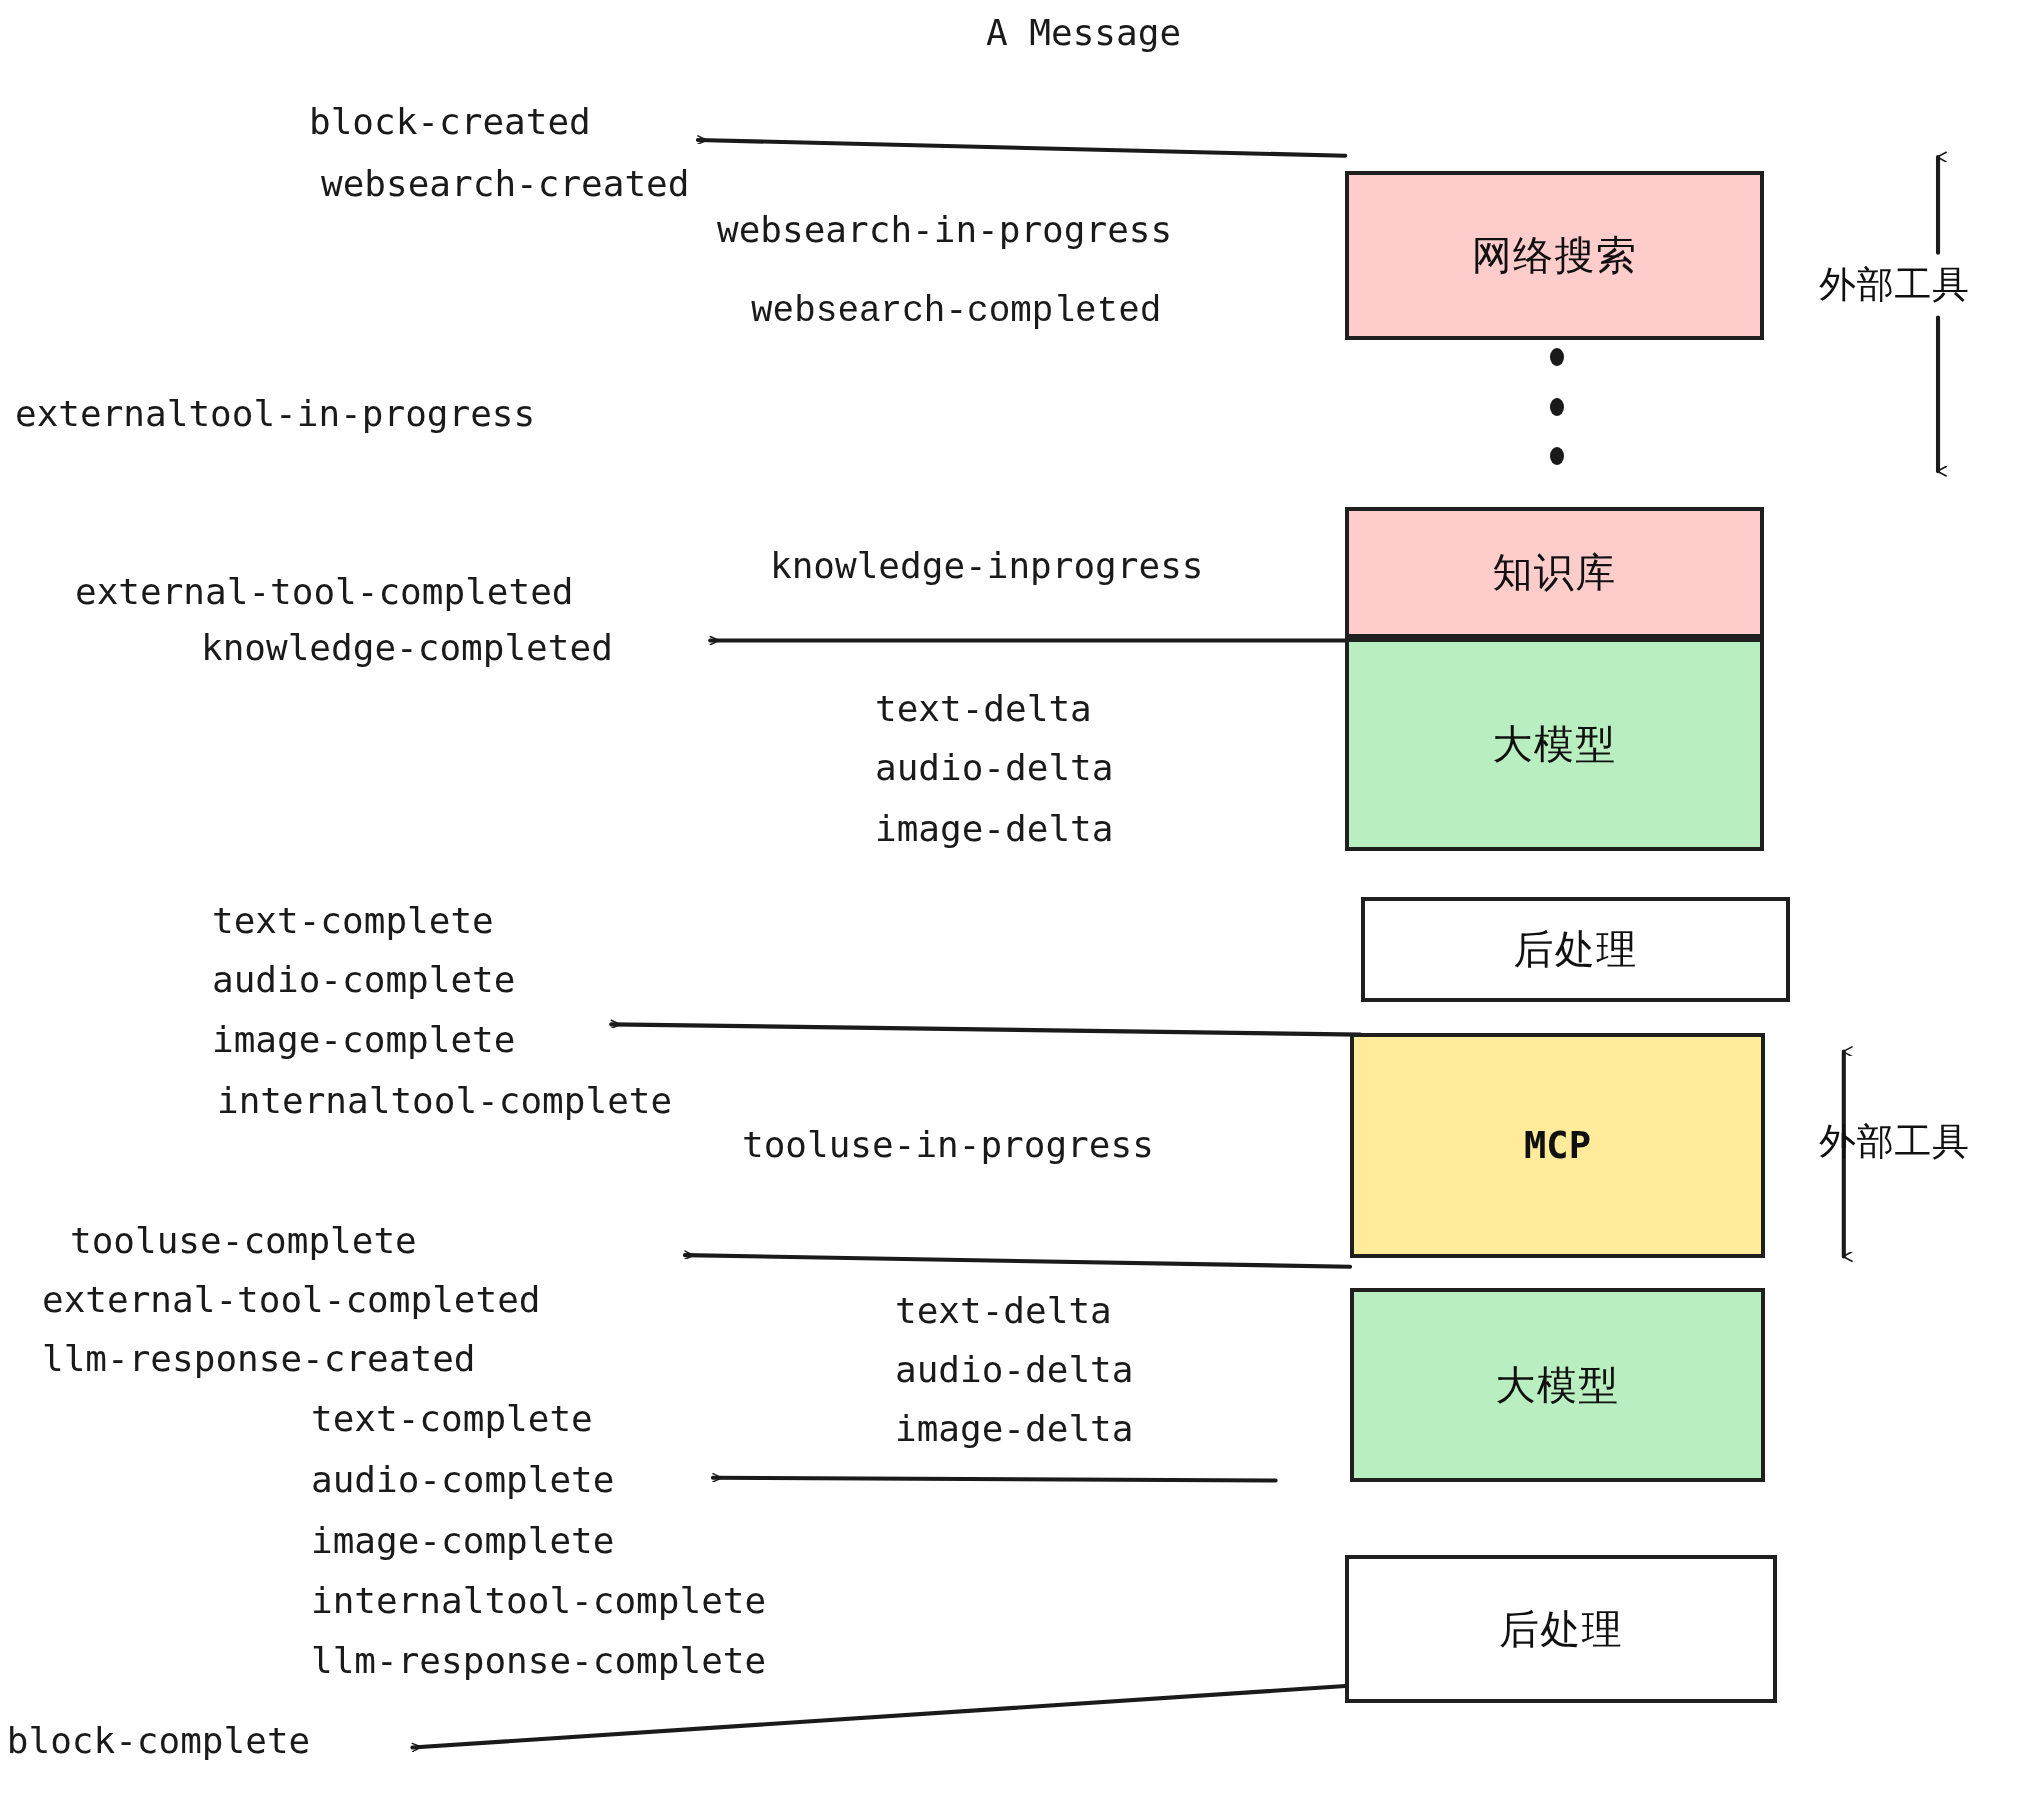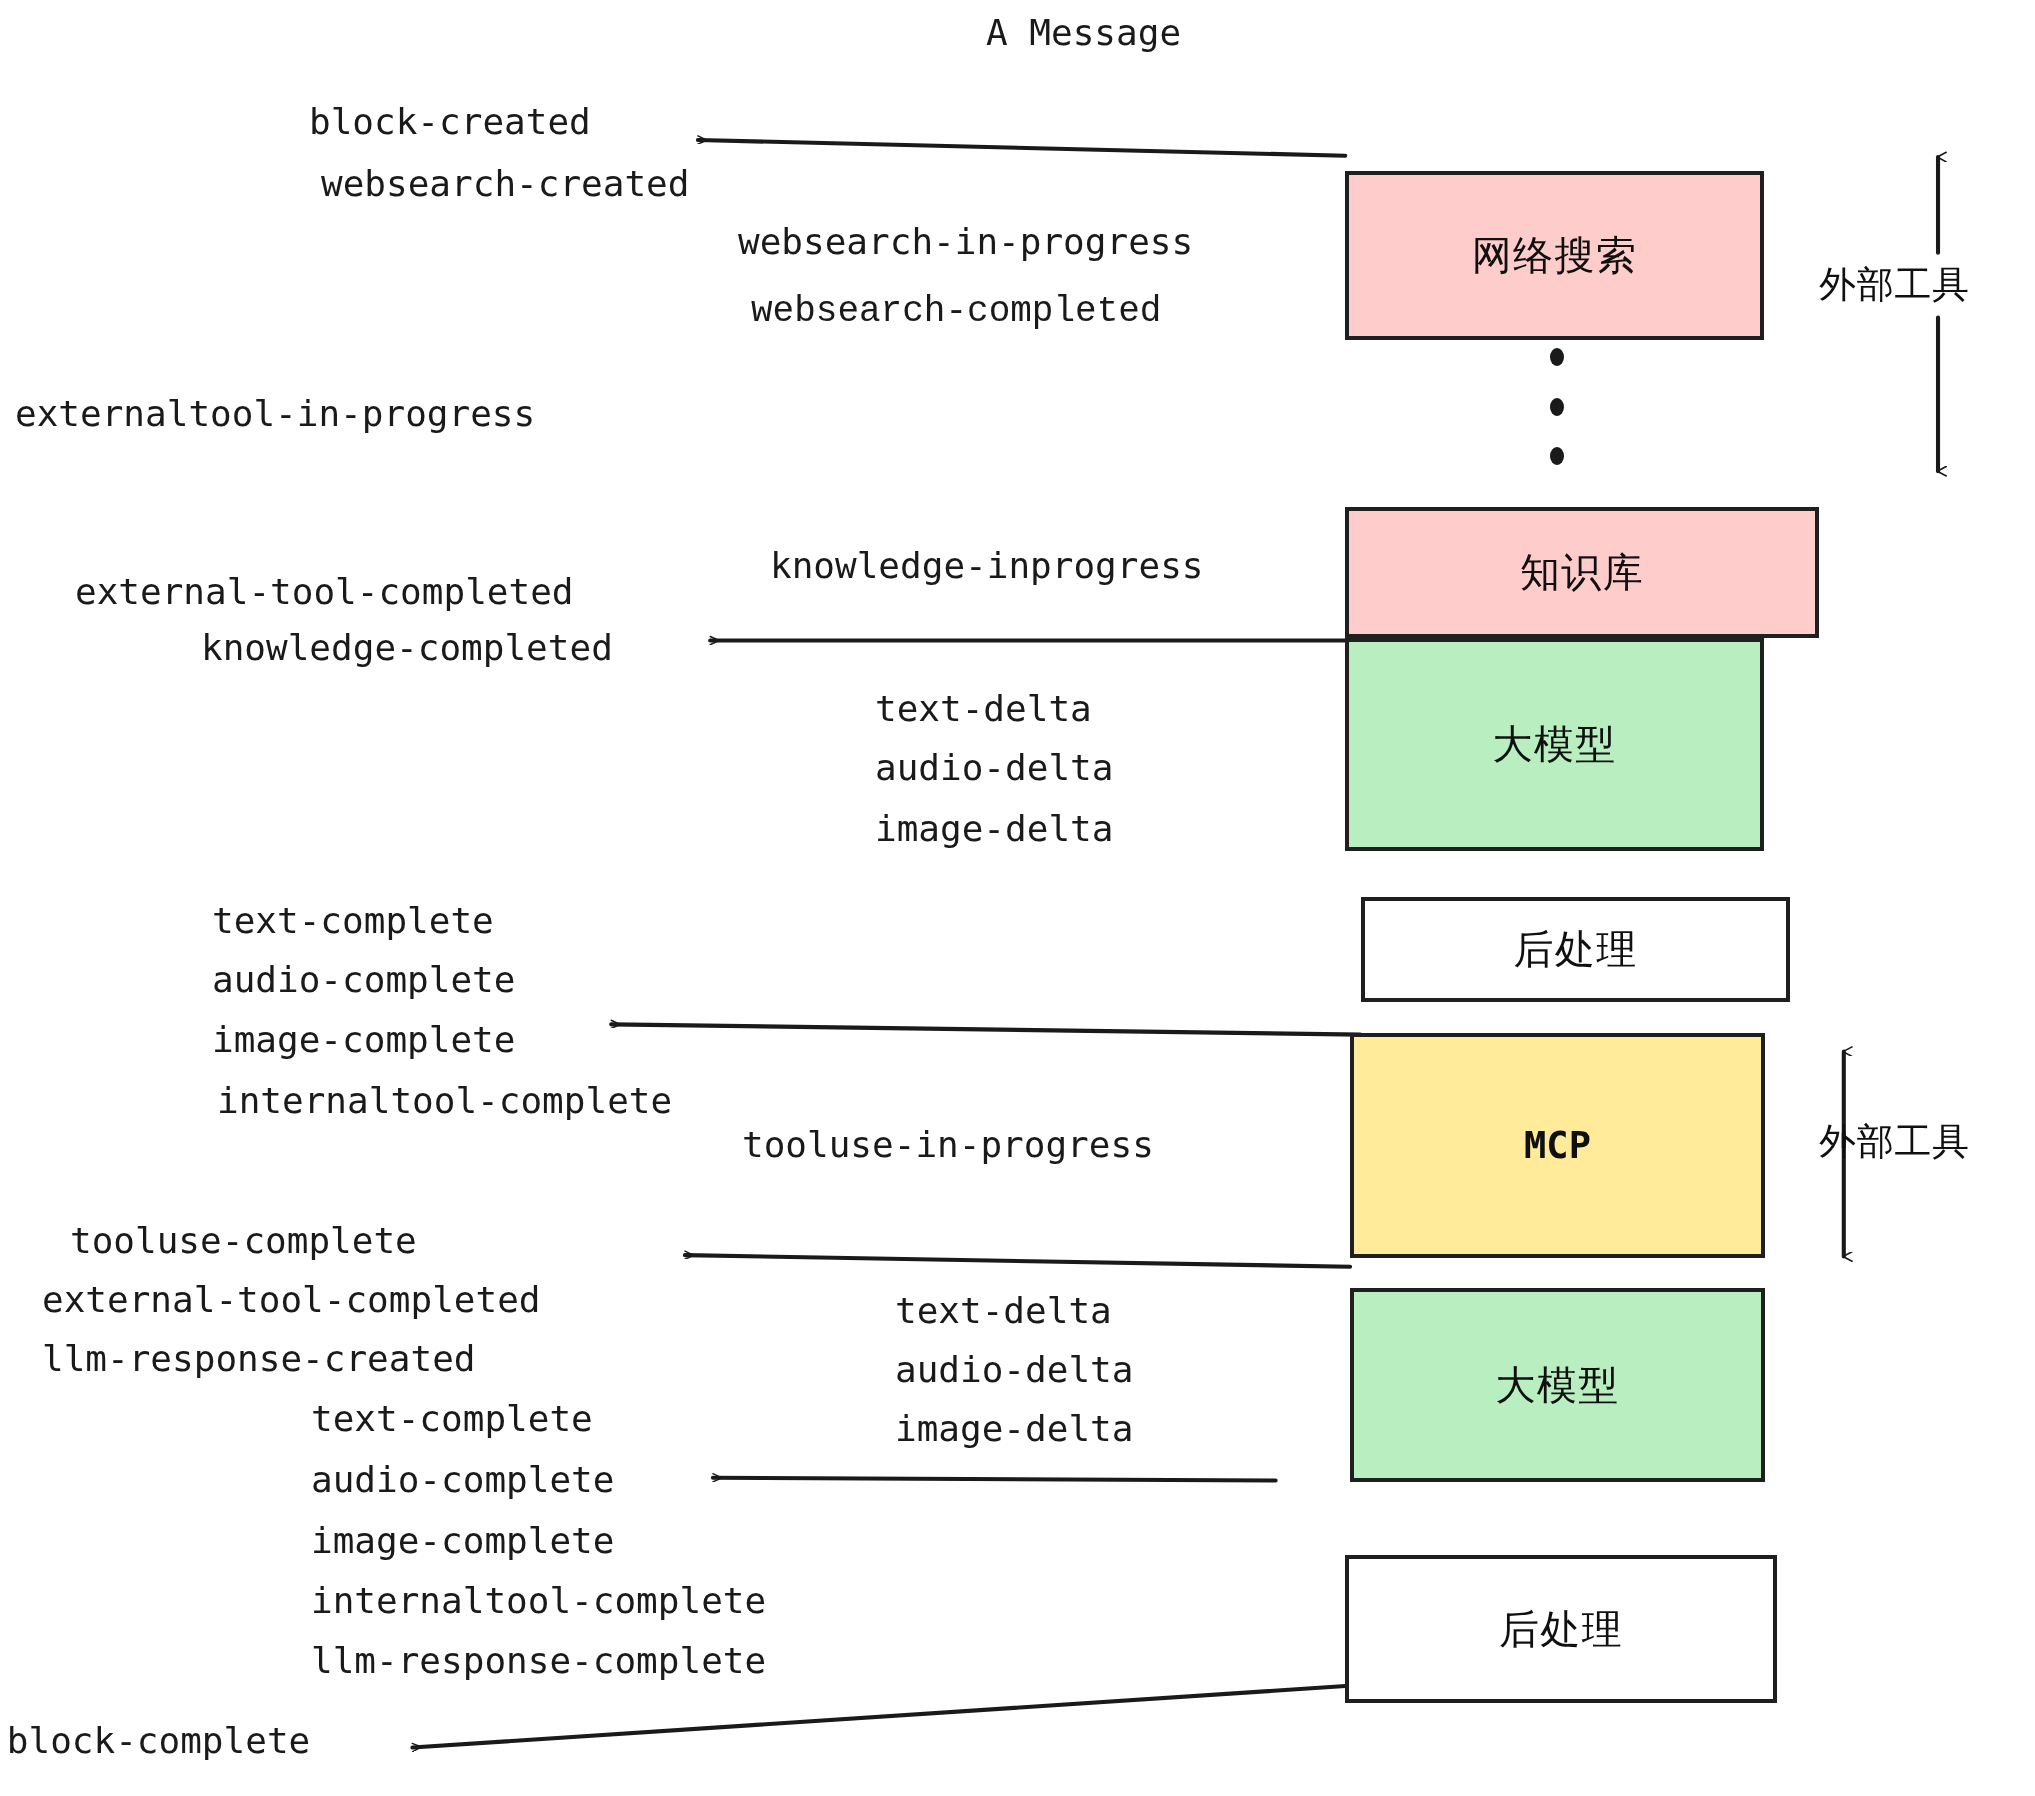--- a/index.html
+++ b/index.html
@@ -111,21 +111,21 @@
         <line x1="2700" y1="1660" x2="2700" y2="1840" marker-end="url(#ahv-dn)"></line>
       </g>
   </svg>
 
   <div class="title" style="left:986px; top:12.3px;">A Message</div>
 
   <div id="nodes-host">
       <div class="nodebox" style="left: 1345px; top: 171px; width: 419px; height: 169px; background: rgb(255, 204, 204);">
         <span>网络搜索</span>
       </div>
-      <div class="nodebox" style="left: 1345px; top: 507px; width: 474px; height: 131px; background: rgb(255, 204, 204);">
+      <div class="nodebox" style="left: 1345px; top: 507px; width: 419px; height: 131px; background: rgb(255, 204, 204);">
         <span>知识库</span>
       </div>
       <div class="nodebox" style="left: 1345px; top: 638px; width: 419px; height: 213px; background: rgb(185, 239, 192);">
         <span>大模型</span>
       </div>
       <div class="nodebox" style="left: 1361px; top: 897px; width: 429px; height: 105px; background: rgb(255, 255, 255);">
         <span>后处理</span>
       </div>
       <div class="nodebox mono" style="left: 1350px; top: 1033px; width: 415px; height: 225px; background: rgb(255, 235, 153);">
         <span>MCP</span>
@@ -145,21 +145,21 @@
     </div>
 
   <div id="grouplabels-host">
       <div class="grouplabel" style="left: 1819px; top: 260px;">外部工具</div>
       <div class="grouplabel" style="left: 1819px; top: 1117px;">外部工具</div>
     </div>
 
   <div id="events-host">
       <div class="evt" style="left: 309px; top: 104px;">block-created</div>
       <div class="evt" style="left: 309px; top: 166px; margin-left: 12px;">websearch-created</div>
-      <div class="evt" style="left: 738px; top: 212px; margin-top: 12px;">websearch-in-progress</div>
+      <div class="evt" style="left: 717px; top: 212px;">websearch-in-progress</div>
       <div class="evt" style="left: 751px; top: 294px; font-family: Liberation Mono, monospace;">websearch-completed</div>
       <div class="evt" style="left: 15px; top: 396px;">externaltool-in-progress</div>
       <div class="evt" style="left: 770px; top: 548px;">knowledge-inprogress</div>
       <div class="evt" style="left: 75px; top: 574px;">external-tool-completed</div>
       <div class="evt" style="left: 185px; top: 630px; margin-left: 16px;">knowledge-completed</div>
       <div class="evt" style="left: 875px; top: 691px;">text-delta</div>
       <div class="evt" style="left: 875px; top: 750px;">audio-delta</div>
       <div class="evt" style="left: 875px; top: 811px;">image-delta</div>
       <div class="evt" style="left: 212px; top: 903px;">text-complete</div>
       <div class="evt" style="left: 212px; top: 962px;">audio-complete</div>

